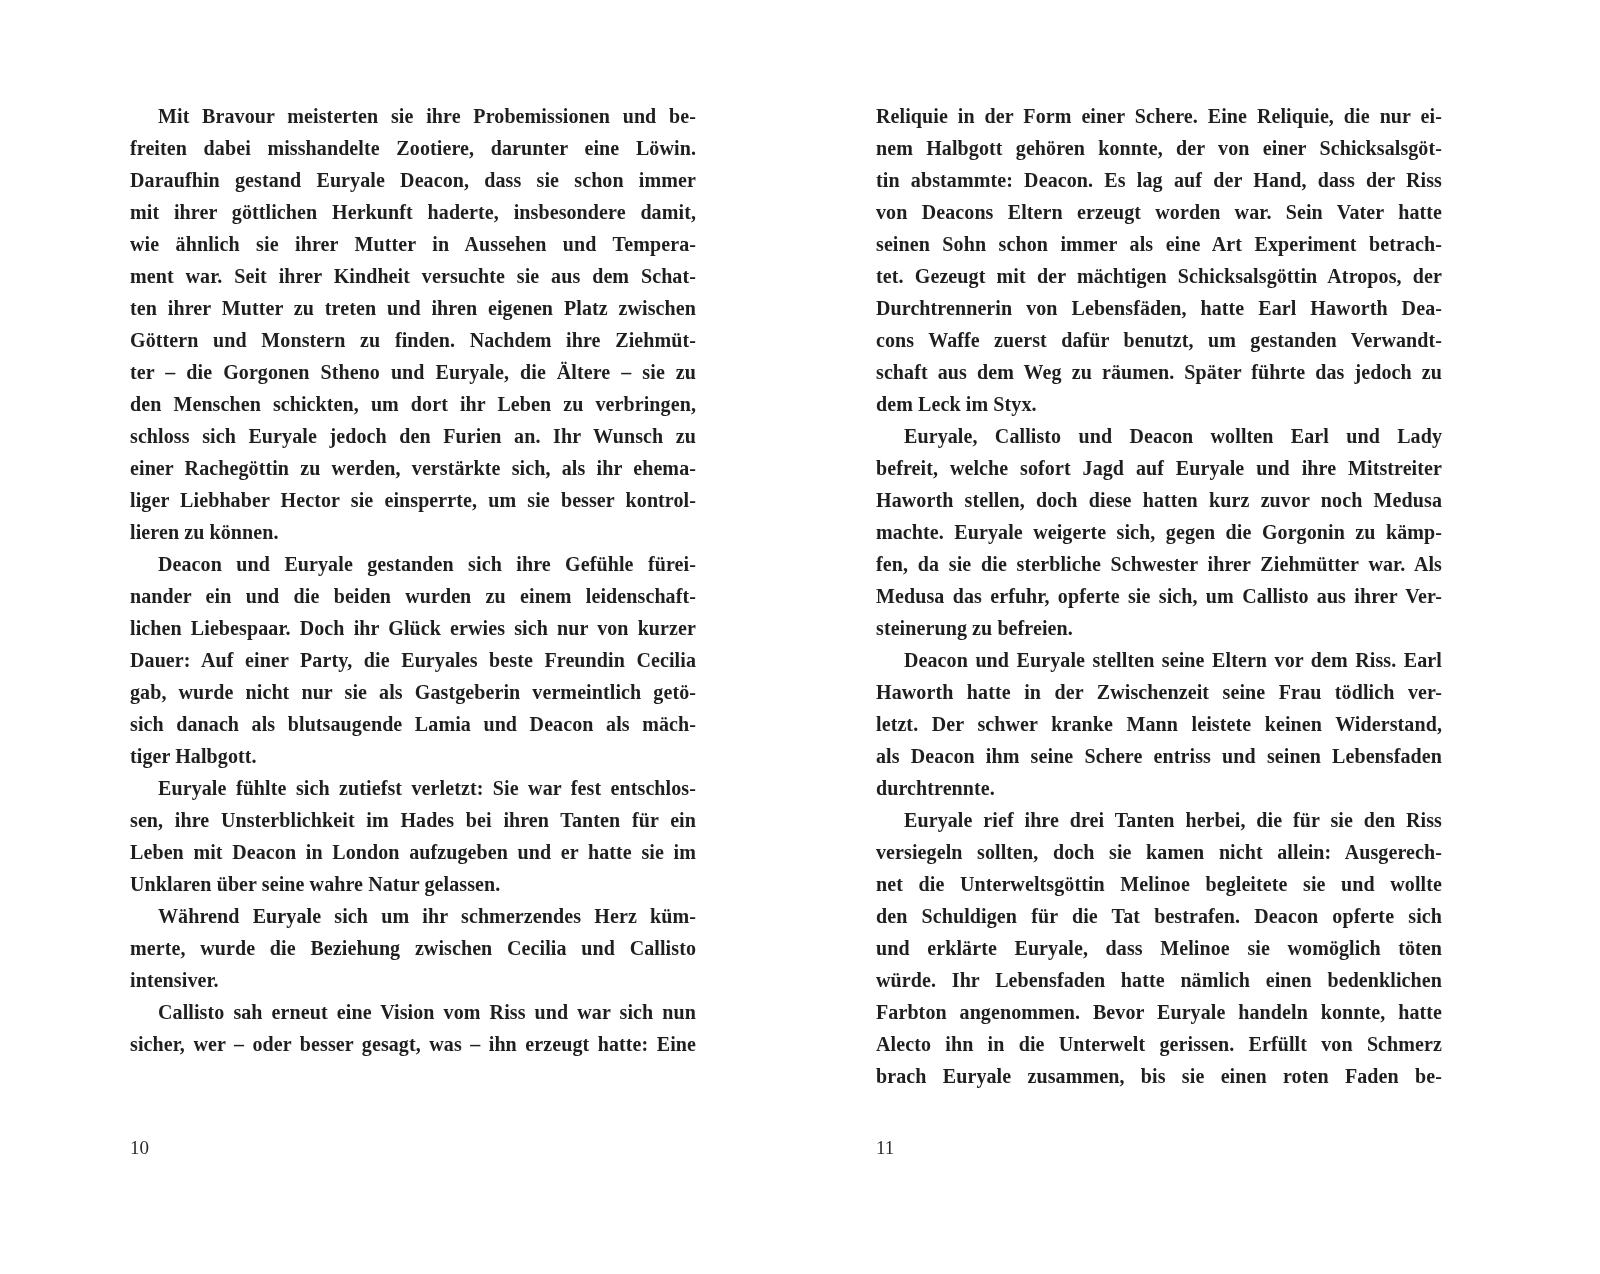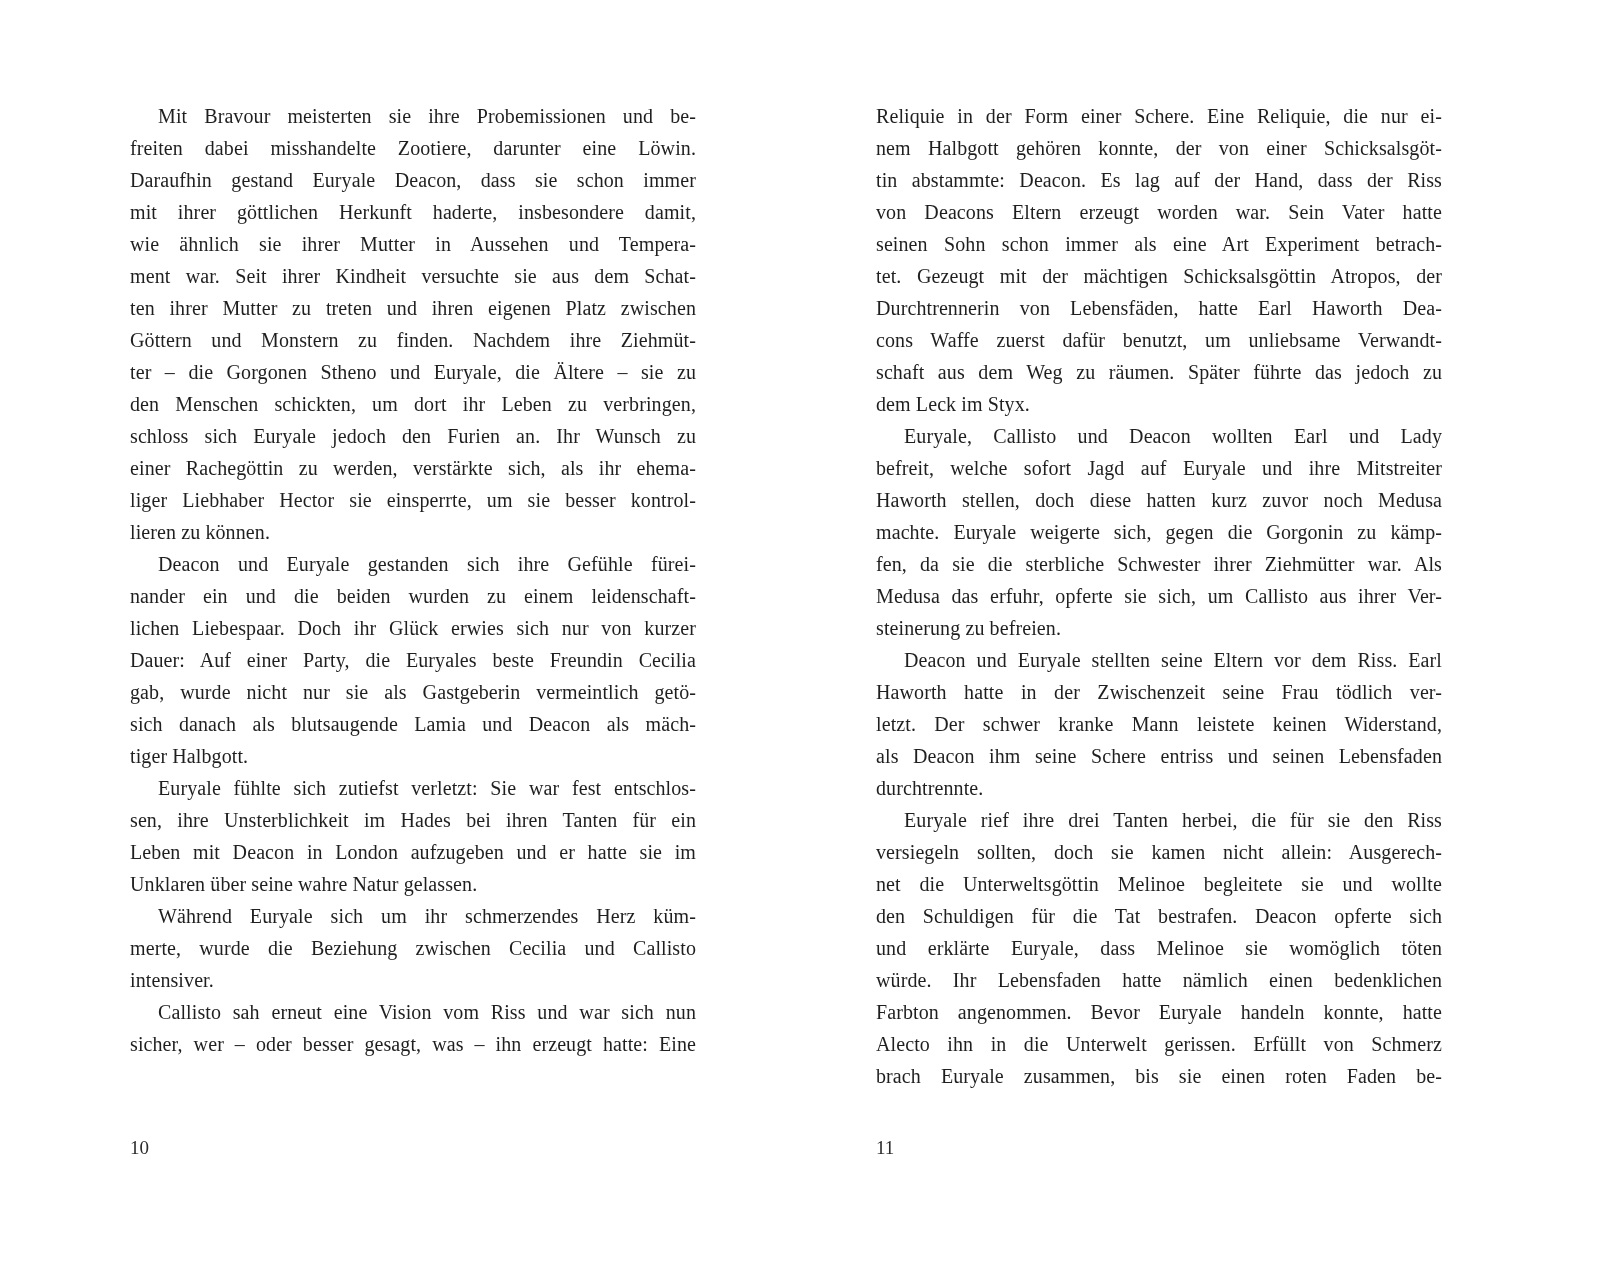--- a/index.html
+++ b/index.html
@@ -18,21 +18,21 @@
     height: 1274px;
   }
   .page-left  { left: 130px; width: 566px; }
   .page-right { left: 876px; width: 566px; }
   .text-block {
     position: absolute;
     top: 100px;
     left: 0;
     right: 0;
   }
-  .paragraph { margin: 0; padding: 0; }
+  .paragraph { margin: 0; padding: 0; font-weight: bold; }
   .line {
     font-size: 20px;
     line-height: 32px;
     text-align: justify;
     text-align-last: justify;
     -moz-text-align-last: justify;
     letter-spacing: 0.1px;
   }
   .line.indent { text-indent: 28px; }
   .line.para-end {
@@ -104,21 +104,21 @@
   <section class="page page-right">
     <div class="text-block">
         <div class="paragraph">
           <div class="line">Reliquie in der Form einer Schere. Eine Reliquie, die nur ei-</div>
           <div class="line">nem Halbgott gehören konnte, der von einer Schicksalsgöt-</div>
           <div class="line">tin abstammte: Deacon. Es lag auf der Hand, dass der Riss</div>
           <div class="line">von Deacons Eltern erzeugt worden war. Sein Vater hatte</div>
           <div class="line">seinen Sohn schon immer als eine Art Experiment betrach-</div>
           <div class="line">tet. Gezeugt mit der mächtigen Schicksalsgöttin Atropos, der</div>
           <div class="line">Durchtrennerin von Lebensfäden, hatte Earl Haworth Dea-</div>
-          <div class="line">cons Waffe zuerst dafür benutzt, um unliebsame Verwandt-</div>
+          <div class="line">cons Waffe zuerst dafür benutzt, um gestanden Verwandt-</div>
           <div class="line">schaft aus dem Weg zu räumen. Später führte das jedoch zu</div>
           <div class="line para-end">dem Leck im Styx.</div>
         </div>
         <div class="paragraph">
           <div class="line indent">Euryale, Callisto und Deacon wollten Earl und Lady</div>
           <div class="line">befreit, welche sofort Jagd auf Euryale und ihre Mitstreiter</div>
           <div class="line">Haworth stellen, doch diese hatten kurz zuvor noch Medusa</div>
           <div class="line">machte. Euryale weigerte sich, gegen die Gorgonin zu kämp-</div>
           <div class="line">fen, da sie die sterbliche Schwester ihrer Ziehmütter war. Als</div>
           <div class="line">Medusa das erfuhr, opferte sie sich, um Callisto aus ihrer Ver-</div>

